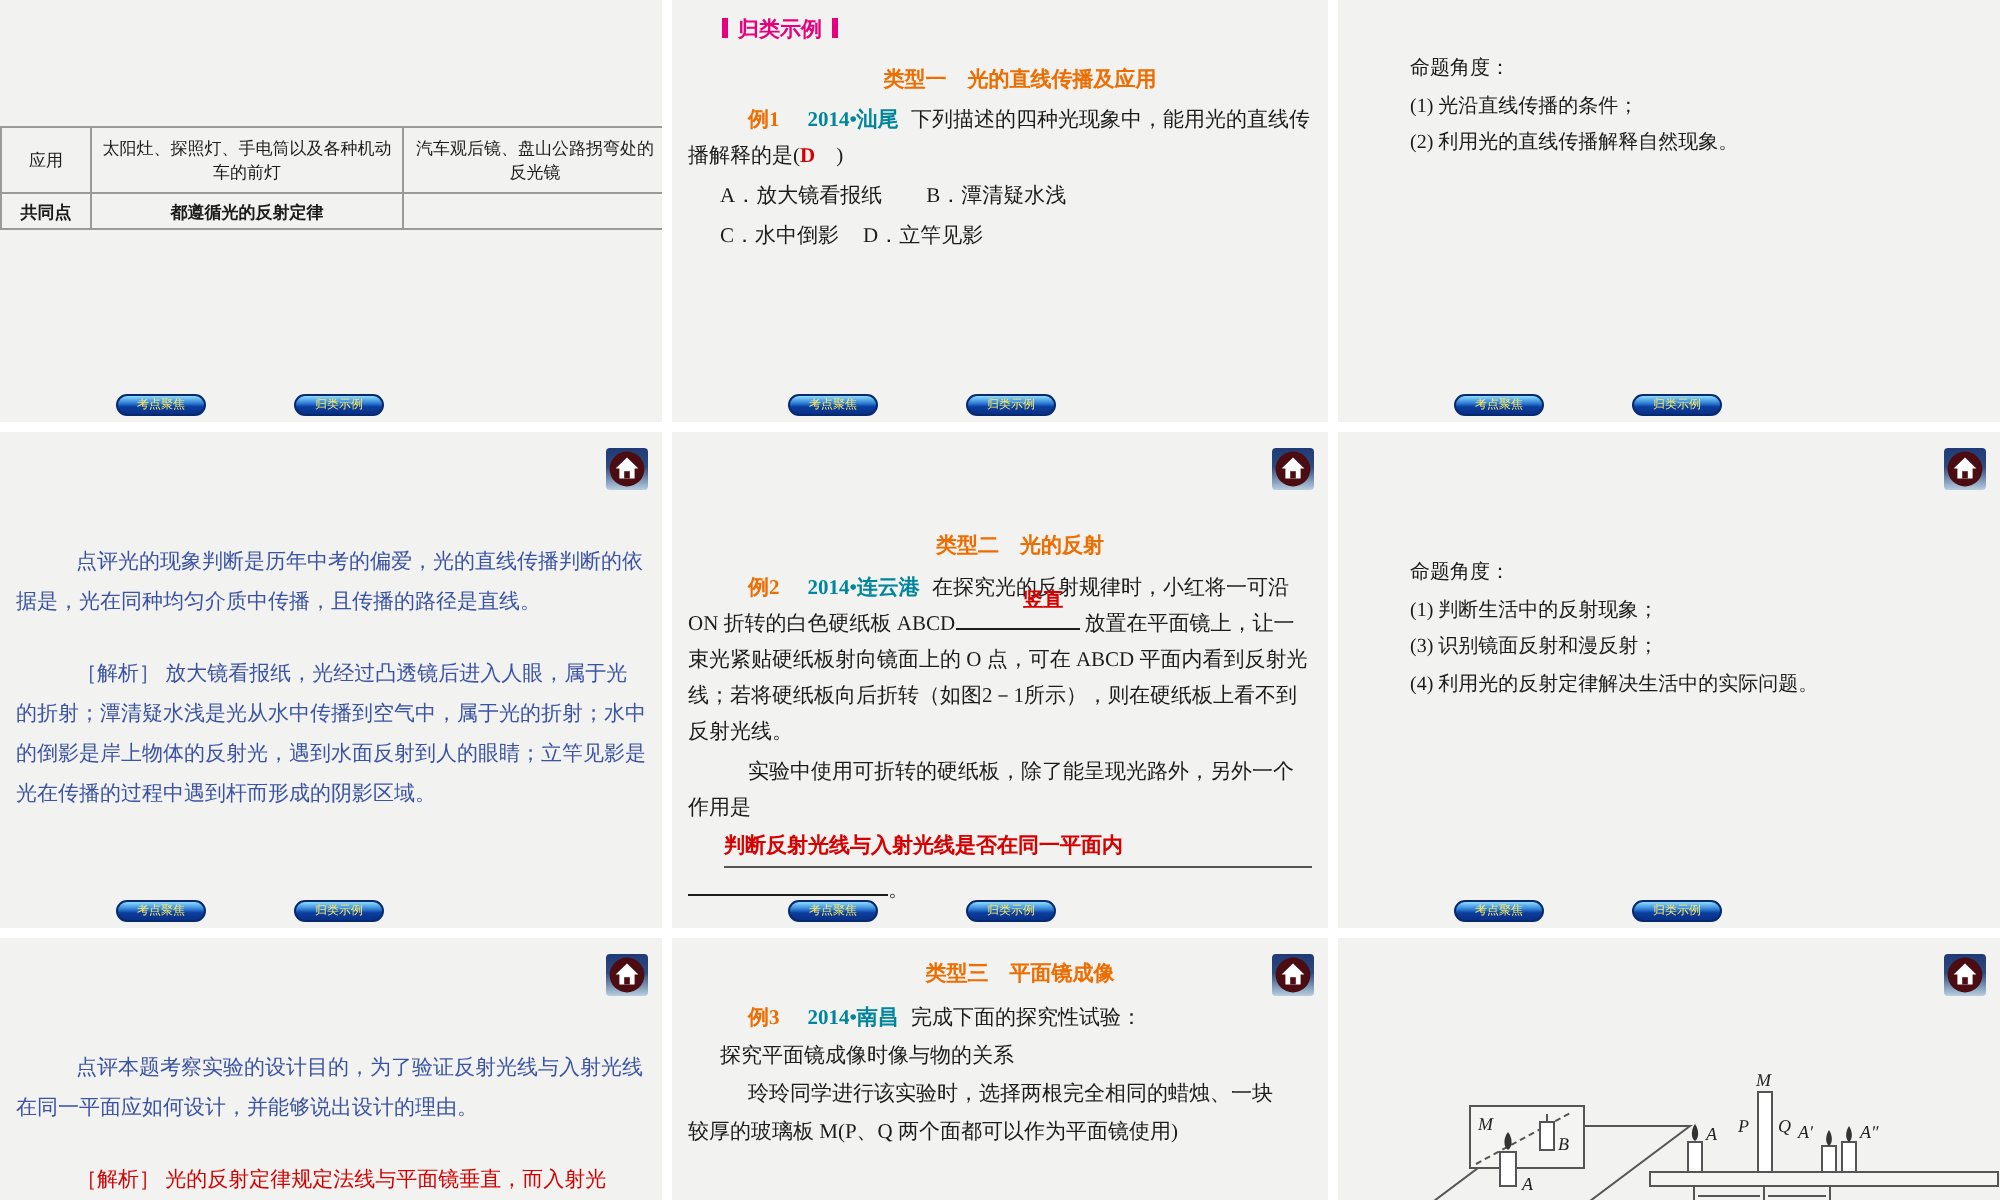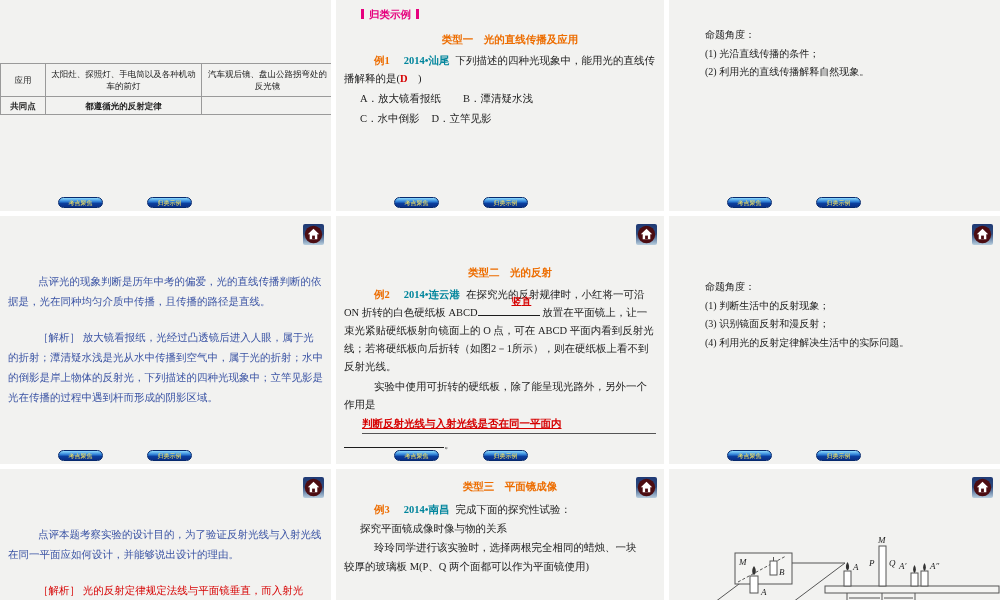--- a/index.html
+++ b/index.html
@@ -54,21 +54,21 @@
   .s3-block{margin:26px 0 0 36px;}
   .s6-block{margin:62px 0 0 36px;}
 
   .cpara{font-size:10.5px;line-height:20px;text-indent:30px;margin:0 8px;}
 
   .blank{display:inline-block;width:62px;height:10px;border-bottom:1px solid #1c1c1c;
          position:relative;vertical-align:baseline;}
   .blank-ans{position:absolute;top:-12px;left:4px;color:#d60000;font-weight:bold;
              font-size:10px;white-space:nowrap;}
   .ansline{margin:2px 8px 0 26px;color:#d60000;font-weight:bold;font-size:10.5px;
-           line-height:15px;border-bottom:1px solid #555;padding-bottom:2px;text-decoration:underline;}
+           line-height:15px;border-bottom:1px solid #555;padding-bottom:2px;}
   .tailline{margin:4px 8px 0;font-size:10.5px;}
   .useg{display:inline-block;width:100px;border-bottom:1px solid #1c1c1c;height:9px;}
 
   svg text{font-family:"Liberation Serif","DejaVu Serif",serif;font-style:italic;font-size:9px;fill:#222;}
 </style>
 </head>
 <body>
 
 <div id="canvas">
 
@@ -125,21 +125,21 @@
 
   <div class="slide r2 c1">
     <div class="home">
       <svg width="21" height="21" viewBox="0 0 21 21">
         <circle cx="10.5" cy="10.5" r="8.7" fill="#4c0d12"></circle>
         <path d="M10.5 4.8 L4.8 10.2 h1.9 v5 h7.6 v-5 h1.9 Z" fill="#ffffff"></path>
         <rect x="9.1" y="11.6" width="2.8" height="3.6" fill="#4c0d12"></rect>
       </svg>
     </div>
     <div class="cpara blue" style="margin-top:56px;">点评光的现象判断是历年中考的偏爱，光的直线传播判断的依据是，光在同种均匀介质中传播，且传播的路径是直线。</div>
-    <div class="cpara blue" style="margin-top:16px;">［解析］ 放大镜看报纸，光经过凸透镜后进入人眼，属于光的折射；潭清疑水浅是光从水中传播到空气中，属于光的折射；水中的倒影是岸上物体的反射光，下列描述的四种光现象中；立竿见影是光在传播的过程中遇到杆而形成的阴影区域。</div>
+    <div class="cpara blue" style="margin-top:16px;">［解析］ 放大镜看报纸，光经过凸透镜后进入人眼，属于光的折射；潭清疑水浅是光从水中传播到空气中，属于光的折射；水中的倒影是岸上物体的反射光，遇到水面反射到人的眼睛；立竿见影是光在传播的过程中遇到杆而形成的阴影区域。</div>
     <div class="navrow">
       <button class="navbtn">考点聚焦</button>
       <button class="navbtn">归类示例</button>
     </div>
   </div>
 
   <div class="slide r2 c2">
     <div class="home">
       <svg width="21" height="21" viewBox="0 0 21 21">
         <circle cx="10.5" cy="10.5" r="8.7" fill="#4c0d12"></circle>

